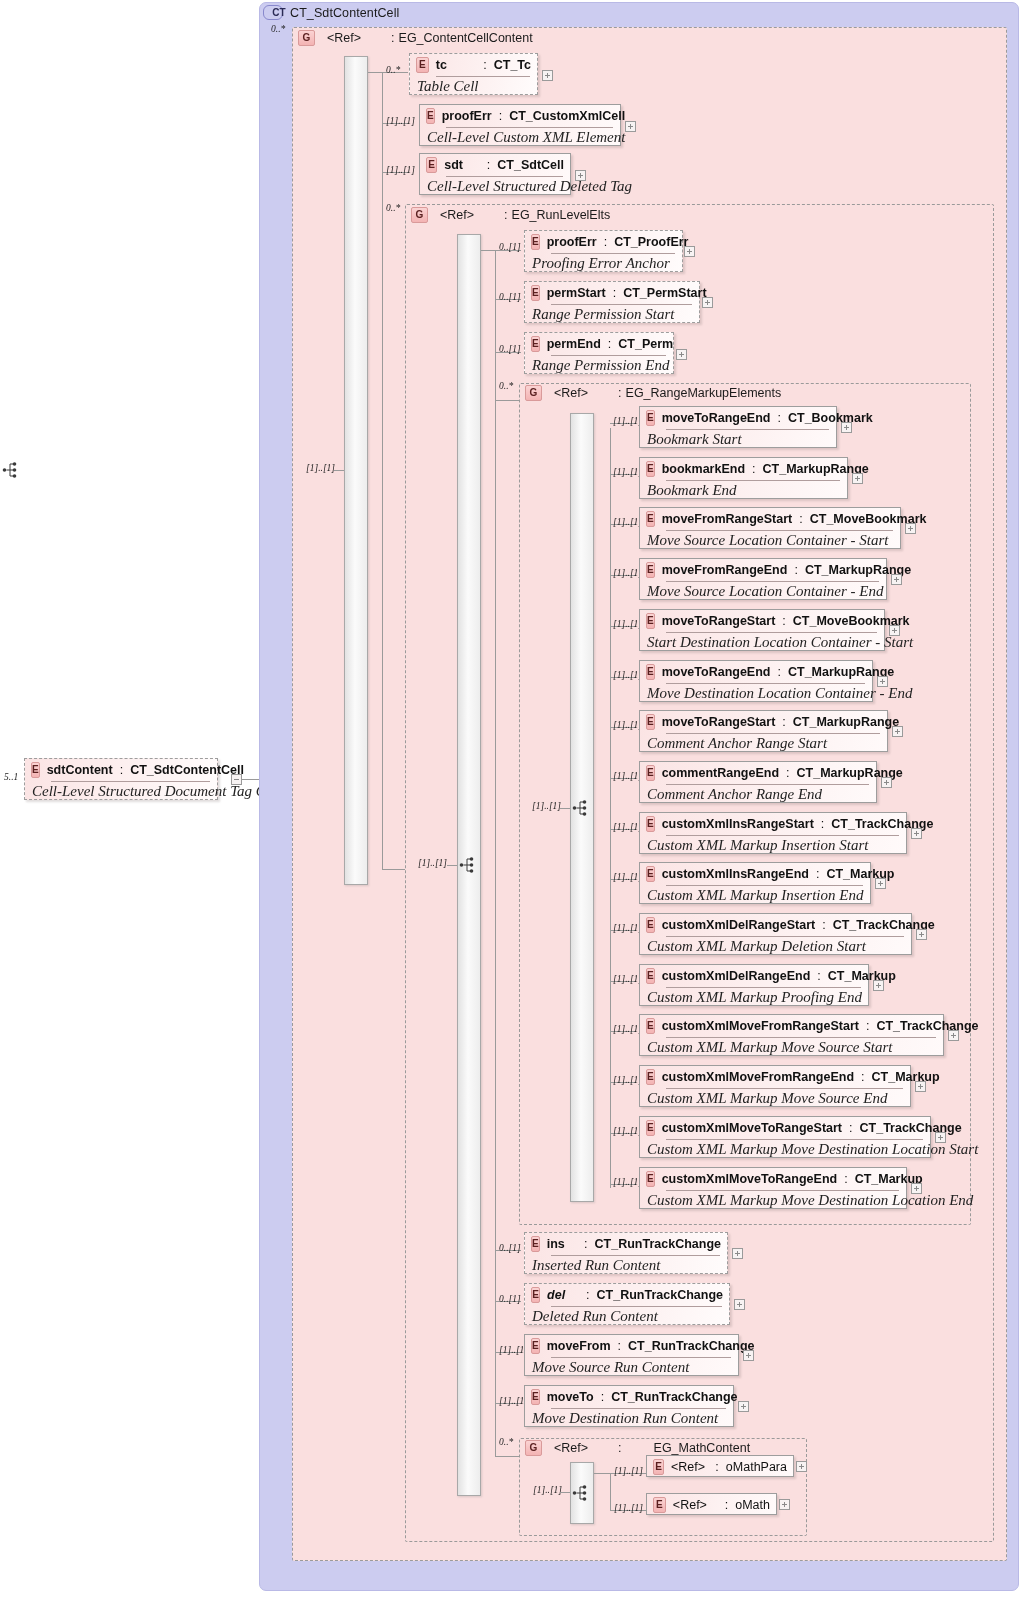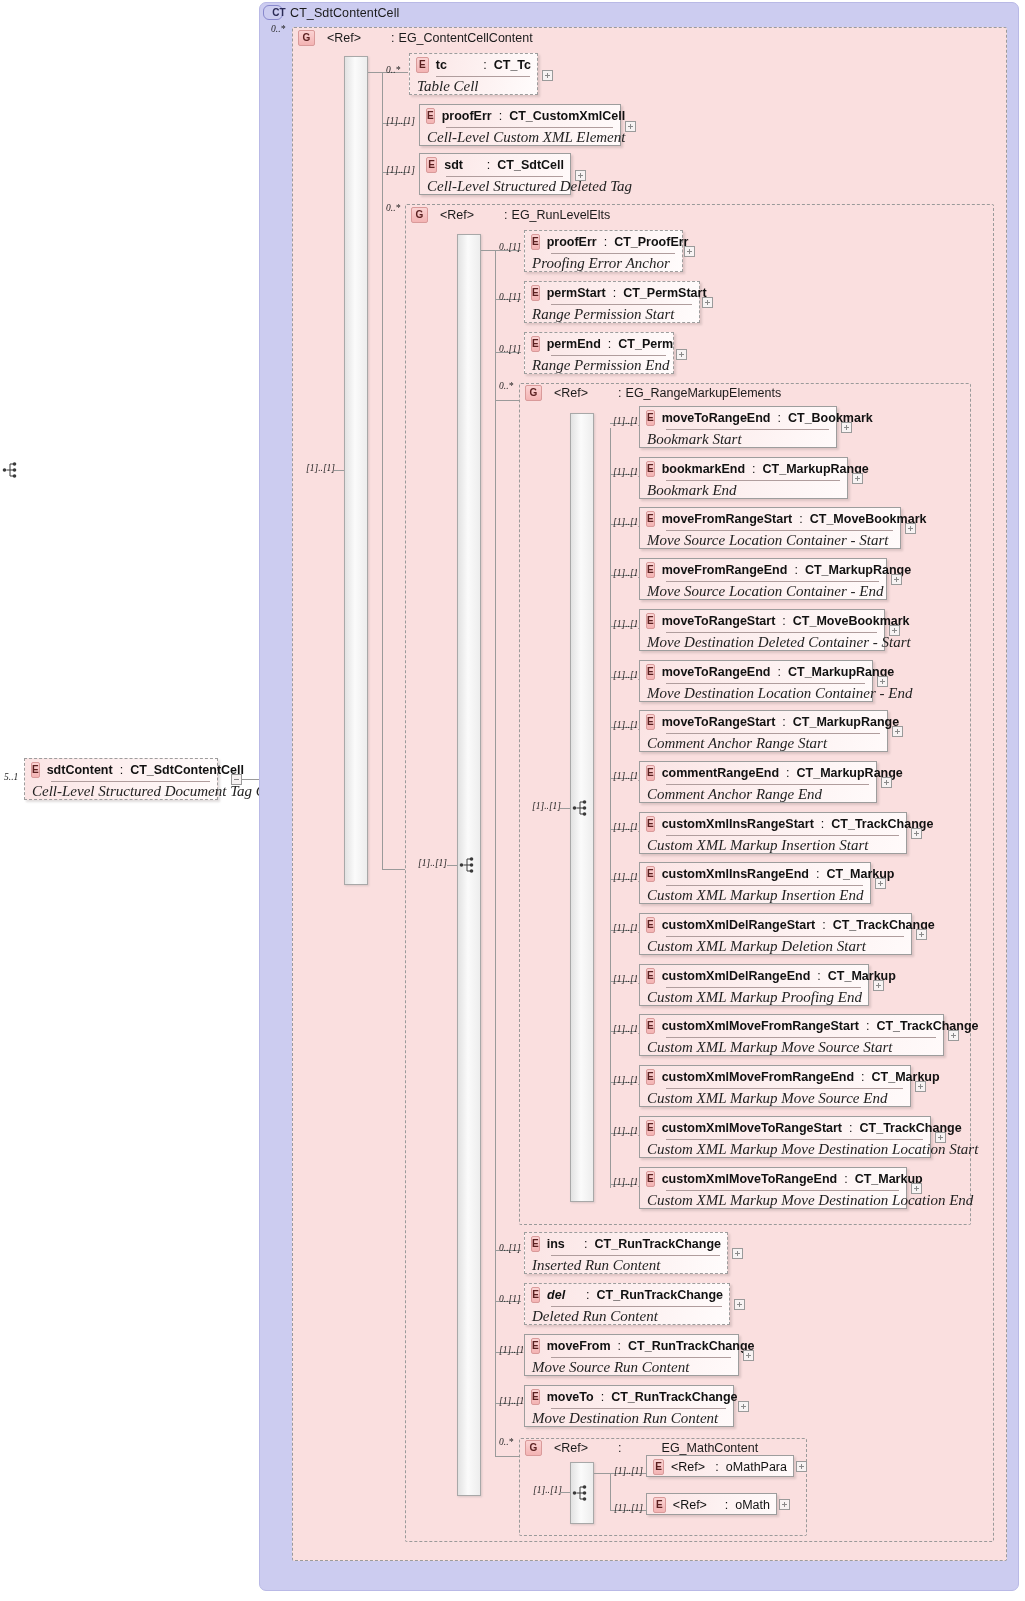--- a/index.html
+++ b/index.html
@@ -445,21 +445,21 @@
       <div class="plus" style="left: 891px; top: 574px;"></div>
       <div class="card" style="left: 613px; top: 619px;">[1]..[1]</div>
       <div class="el solid" style="left: 639px; top: 609px; width: 246px; height: 42px;">
         <div class="el-top">
           <span class="badge badge-e">E</span>
           <span class="el-name">moveToRangeStart</span>
           <span class="el-type thin">:</span>
           <span class="el-type">CT_MoveBookmark</span>
         </div>
         <div class="el-rule"></div>
-        <div class="el-doc">Move Destination Deleted Container - Start</div>
+        <div class="el-doc">Start Destination Location Container - Start</div>
       </div>
       <div class="plus" style="left: 889px; top: 625px;"></div>
       <div class="card" style="left: 613px; top: 670px;">[1]..[1]</div>
       <div class="el solid" style="left: 639px; top: 660px; width: 234px; height: 42px;">
         <div class="el-top">
           <span class="badge badge-e">E</span>
           <span class="el-name">moveToRangeEnd</span>
           <span class="el-type thin">:</span>
           <span class="el-type">CT_MarkupRange</span>
         </div>
@@ -639,21 +639,21 @@
       </div>
       <div class="plus" style="left: 738px; top: 1401px;"></div>
     </div>
 
   <div class="card" style="left:499px;top:1437px;">0..*</div>
   <div class="grp" style="left:519px;top:1438px;width:288px;height:98px;"></div>
   <div class="grp-hdr" style="left:525px;top:1440px;">
     <span class="badge badge-g">G</span>
     <span class="ref">&lt;Ref&gt;</span>
     <span class="typ">:</span>
-    <span style="margin-left:12px;padding-left:28px;">EG_MathContent</span>
+    <span style="margin-left:4px;padding-left:28px;">EG_MathContent</span>
   </div>
 
   <div class="cbar" style="left:570px;top:1462px;height:62px;"></div>
   <svg class="cicon" style="left:572px;top:1484px;" viewBox="0 0 20 18">
     <circle cx="2.5" cy="9" r="1.8" fill="#3a3a3a"></circle>
     <path d="M4.5 9 H8 M8 3 V15" stroke="#3a3a3a" stroke-width="1" fill="none"></path>
     <path d="M8 3 H11 M8 9 H11 M8 15 H11" stroke="#3a3a3a" stroke-width="1" fill="none"></path>
     <circle cx="12.5" cy="3" r="1.8" fill="#3a3a3a"></circle>
     <circle cx="12.5" cy="9" r="1.8" fill="#3a3a3a"></circle>
     <circle cx="12.5" cy="15" r="1.8" fill="#3a3a3a"></circle>

